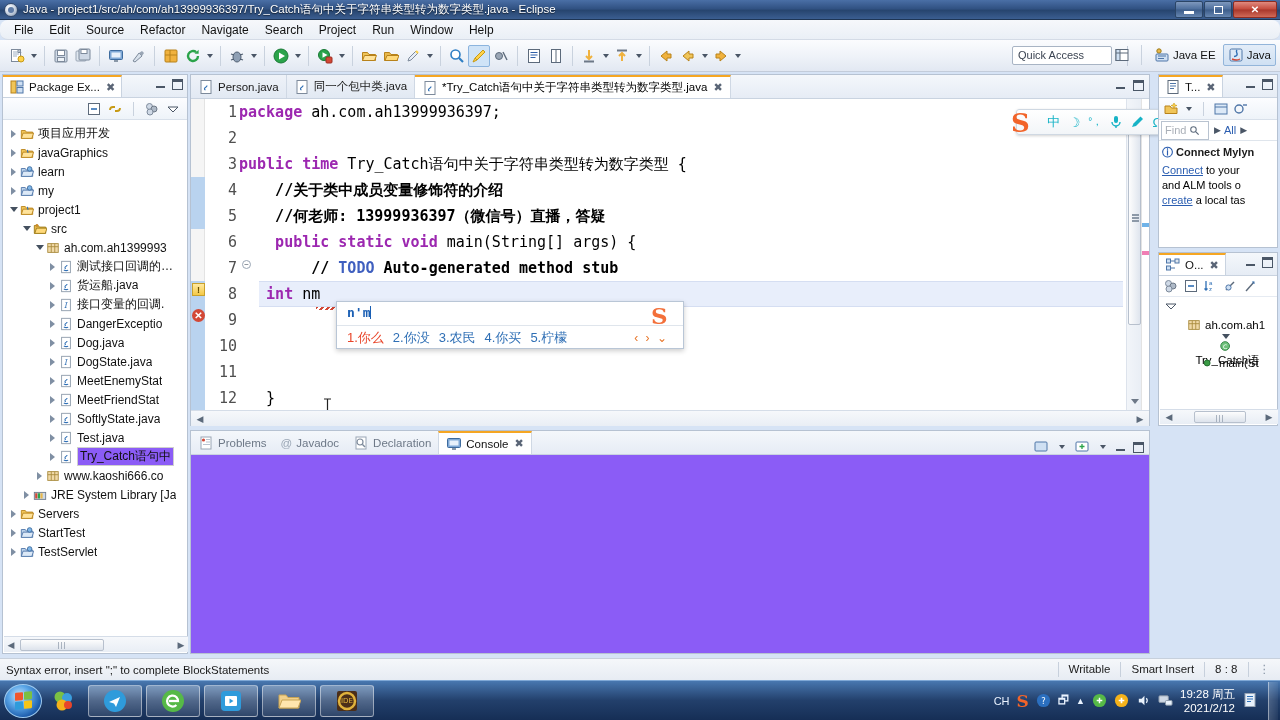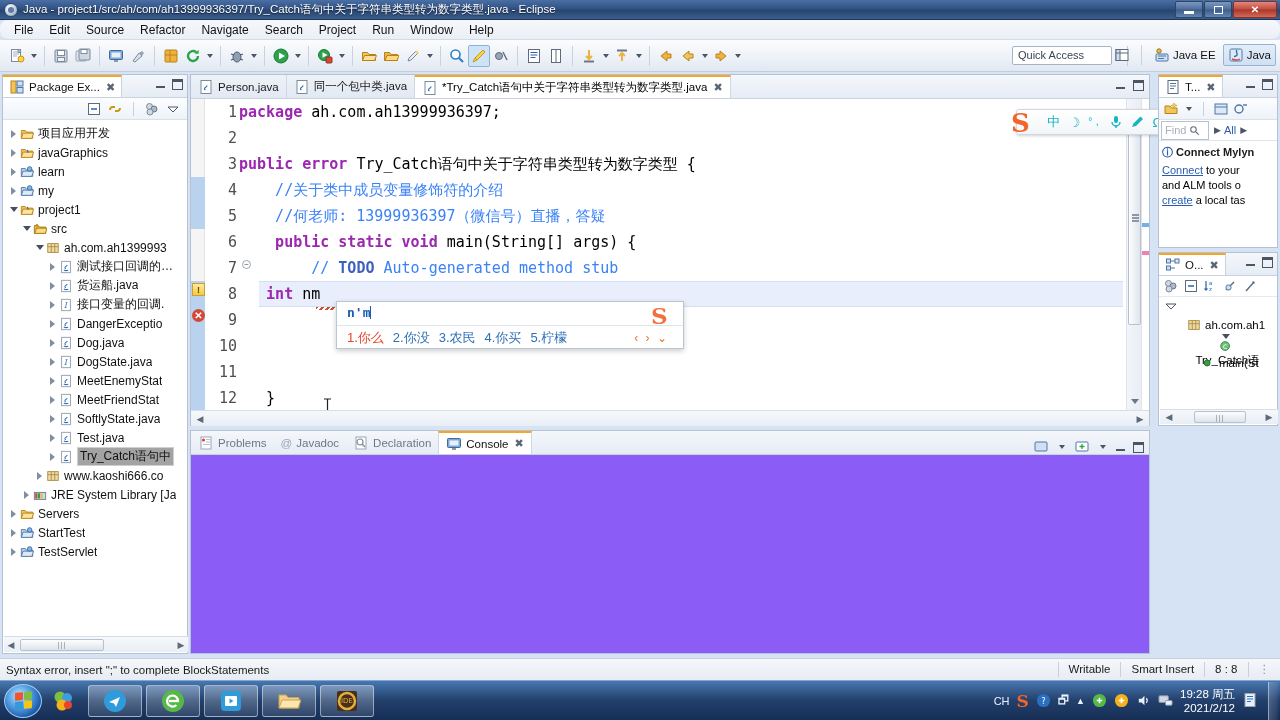--- a/index.html
+++ b/index.html
@@ -128,21 +128,21 @@
   }
   .twist.closed:after {
     content: ""; border-top: 4px solid transparent; border-bottom: 4px solid transparent;
     border-left: 5px solid #7f8fa3;
   }
   .twist.open:after {
     content: ""; border-left: 4px solid transparent; border-right: 4px solid transparent;
     border-top: 5px solid #44505f;
   }
   .tnode .tlabel { margin-left: 3px; color: #111; overflow: hidden; }
-  .tnode.selected .tlabel { background: #a3a3a3; border: 1px solid #cfcfcf; padding: 0 2px; }
+  .tnode.selected .tlabel { background: #8b5cf6; border: 1px solid #cfcfcf; padding: 0 2px; }
 
   .tree-scroll {
     position: absolute; left: 1px; bottom: 1px; width: 184px; height: 16px;
     background: linear-gradient(to bottom,#f6f8fb,#e9eef5); border-top: 1px solid #d5dde8;
     display: flex; align-items: center;
   }
   .hs-arrow { width: 14px; height: 14px; display:flex; align-items:center; justify-content:center; color:#5c6personally; color:#5c6a7b; font-size:9px; }
   .hs-thumb {
     height: 12px; width: 84px; margin-left: 2px;
     background: linear-gradient(to bottom,#fdfdfd,#dde3ec); border: 1px solid #b7c0cd; border-radius: 2px;
@@ -182,21 +182,21 @@
     position: absolute; left: 48px; top: 0; right: 26px; height: 311px;
     font-family: "DejaVu Sans Mono", monospace; font-size: 15px; line-height: 26px;
   }
   .ln {
     position: absolute; right: 4px; font-family: "DejaVu Sans Mono", monospace;
     font-size: 15px; color: #4f4f4f; line-height: 26px;
   }
   .cline { position: absolute; left: 0; white-space: pre; line-height: 26px; }
   .kw { color: #9c27b0; font-weight: bold; }
   .plain { color: #000; }
-  .cmt { color: #3b82f6; }
+  .cmt { color: #000000; font-weight: bold; }
   .todo { color: #3f5fbf; font-weight: bold; }
   .hl-line {
     position: absolute; left: 68px; right: 26px; height: 26px;
     background: #e8eefb; border-top: 1px solid #d5def2; border-bottom: 1px solid #d5def2;
   }
   .sel-ruler { position: absolute; left: 0; width: 14px; background: #b9d3ef; }
   .err-icon {
     position: absolute; left: 1px; width: 13px; height: 13px; border-radius: 50%;
     background: #d34836; color: #fff; font-size: 10px; font-weight: bold;
     display: flex; align-items: center; justify-content: center;
@@ -941,21 +941,21 @@
         </div>
       <div class="fold-col">
         <div class="fold-marker" style="top:161px;left:1px;">−</div>
       </div>
 
       <div class="hl-line" style="top:182px;"></div>
 
       <div class="code-lines" id="code-lines">
           <div class="cline" style="top: 0px;"><span class="kw">package</span><span class="plain"> ah.com.ah13999936397;</span></div>
           <div class="cline" style="top: 26px;"></div>
-          <div class="cline" style="top: 52px;"><span class="kw">public error</span><span class="plain"> Try_Catch语句中关于字符串类型转为数字类型 {</span></div>
+          <div class="cline" style="top: 52px;"><span class="kw">public time</span><span class="plain"> Try_Catch语句中关于字符串类型转为数字类型 {</span></div>
           <div class="cline" style="top: 78px;"><span class="cmt">    //关于类中成员变量修饰符的介绍</span></div>
           <div class="cline" style="top: 104px;"><span class="cmt">    //何老师: 13999936397（微信号）直播，答疑</span></div>
           <div class="cline" style="top: 130px;"><span class="kw">    public static void</span><span class="plain"> main(String[] args) {</span></div>
           <div class="cline" style="top: 156px;"><span class="cmt">        // </span><span class="todo">TODO</span><span class="cmt"> Auto-generated method stub</span></div>
           <div class="cline" style="top: 182px;"><span class="kw">   int</span><span class="plain"> nm</span></div>
           <div class="cline" style="top: 208px;"></div>
           <div class="cline" style="top: 234px;"></div>
           <div class="cline" style="top: 260px;"></div>
           <div class="cline" style="top: 286px;"><span class="plain">   }</span></div>
         </div>

